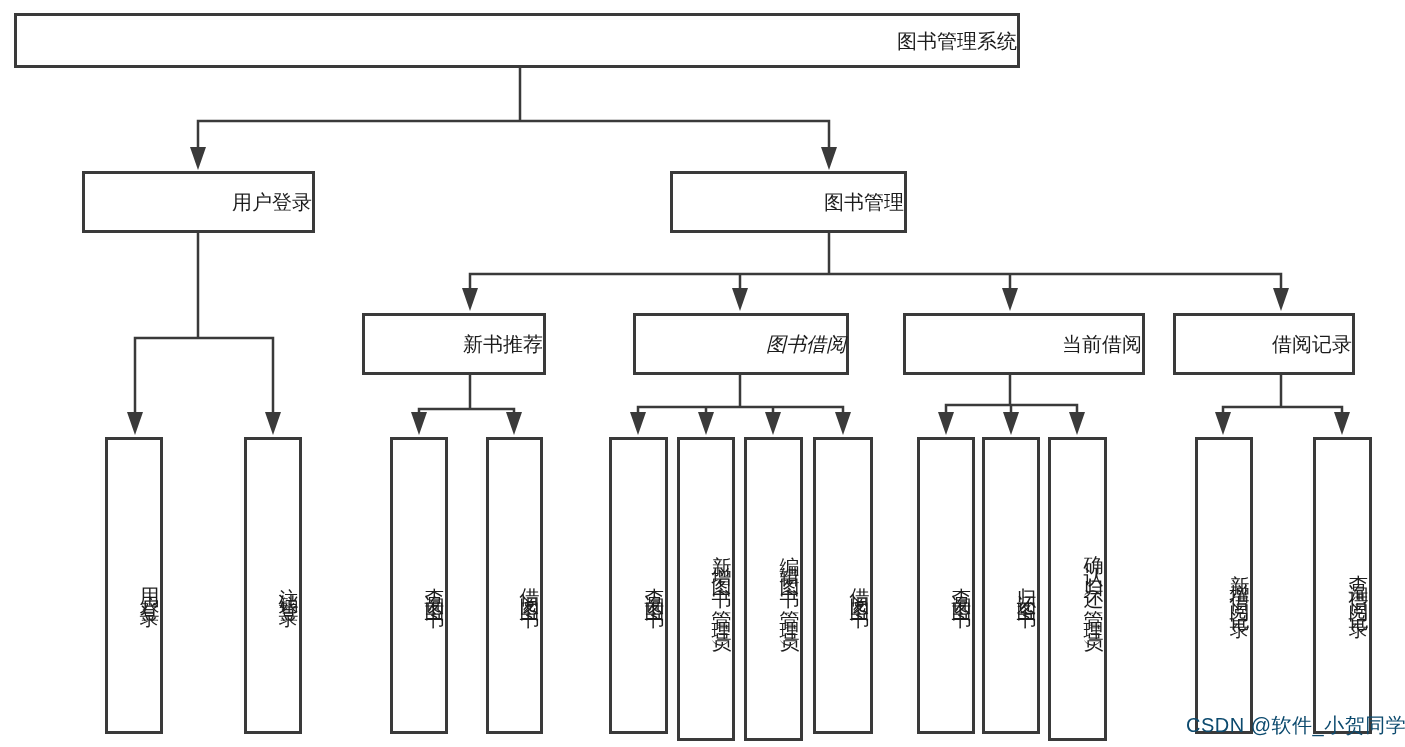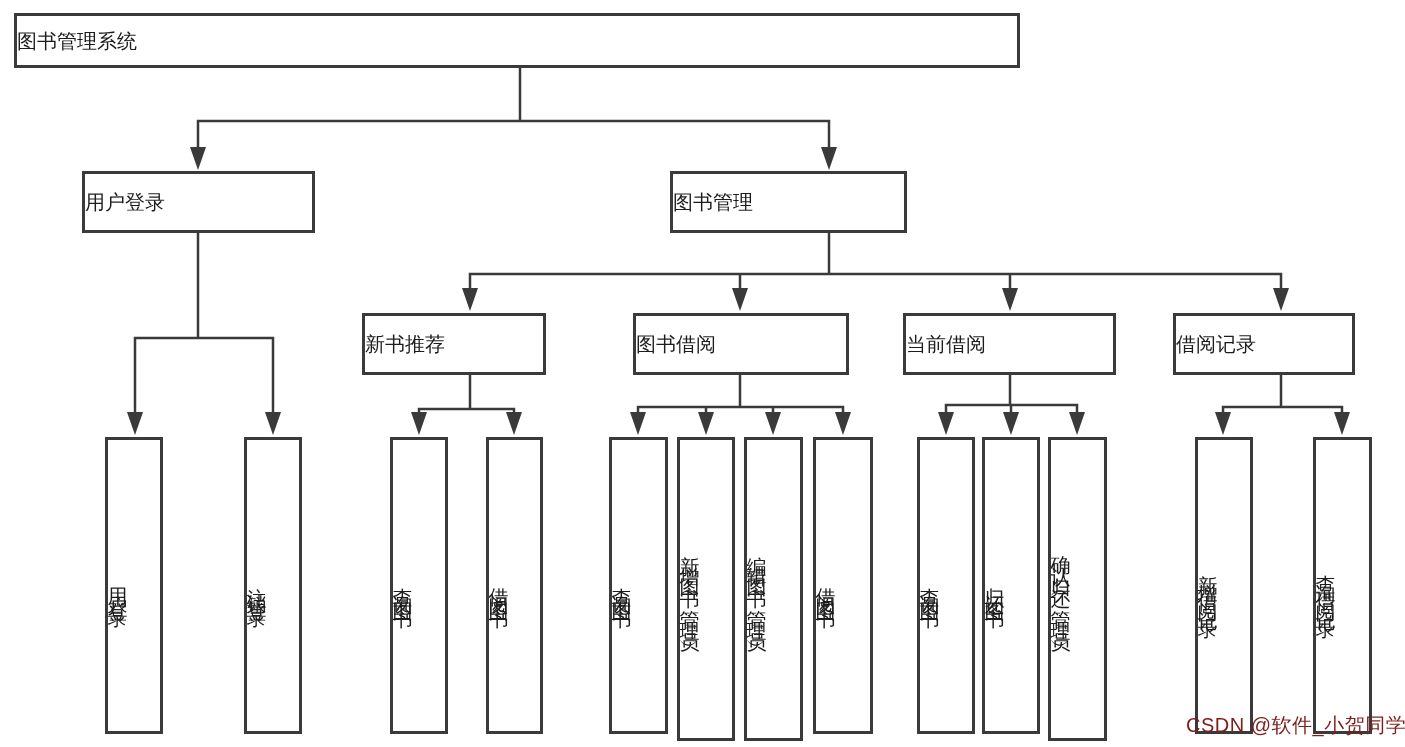--- a/index.html
+++ b/index.html
@@ -17,42 +17,42 @@
     width: 1405px; height: 747px;
     z-index: 1;
   }
   .node {
     position: absolute;
     box-sizing: border-box;
     border: 3px solid #3a3a3a;
     background: #ffffff;
     display: flex;
     align-items: center;
-    justify-content: flex-start;
+    justify-content: flex-end;
     color: #1c1c1c;
     font-size: 20px;
     z-index: 2;
     line-height: 1;
   }
   .node .lbl { white-space: nowrap; }
   .vnode .lbl {
     writing-mode: vertical-rl;
     text-orientation: mixed;
     white-space: normal;
   }
   .ls4 .lbl { letter-spacing: 7px; }
   .ls6 .lbl { letter-spacing: 9px; }
   .ls9 .lbl { letter-spacing: 11px; }
   #watermark {
     position: absolute;
     left: 1186px;
     top: 712px;
     z-index: 3;
     font-size: 20px;
-    color: #7f1d1d;
+    color: #0c4a6e;
     white-space: nowrap;
     letter-spacing: 0.5px;
   }
 </style>
 </head>
 <body>
 
 <div id="canvas">
 
   <svg id="wires" viewBox="0 0 1405 747" xmlns="http://www.w3.org/2000/svg">
@@ -109,24 +109,24 @@
   <div class="node" style="left:82px; top:171px; width:233px; height:62px;">
     <span class="lbl">用户登录</span>
   </div>
   <div class="node" style="left:670px; top:171px; width:237px; height:62px;">
     <span class="lbl">图书管理</span>
   </div>
 
   <div class="node" style="left:362px; top:313px; width:184px; height:62px;">
     <span class="lbl">新书推荐</span>
   </div>
-  <div class="node" style="left:633px; top:313px; width:216px; height:62px;">
+  <div class="node" style="left:633px; top:313px; width:216px; height:62px;font-style:italic;">
     <span class="lbl">图书借阅</span>
   </div>
-  <div class="node" style="left:903px; top:313px; width:213px; height:62px;">
+  <div class="node" style="left:903px; top:313px; width:242px; height:62px;">
     <span class="lbl">当前借阅</span>
   </div>
   <div class="node" style="left:1173px; top:313px; width:182px; height:62px;">
     <span class="lbl">借阅记录</span>
   </div>
 
   <div class="node vnode ls4" style="left:105px; top:437px; width:58px; height:297px;">
     <span class="lbl">用户登录</span>
   </div>
   <div class="node vnode ls4" style="left:244px; top:437px; width:58px; height:297px;">

